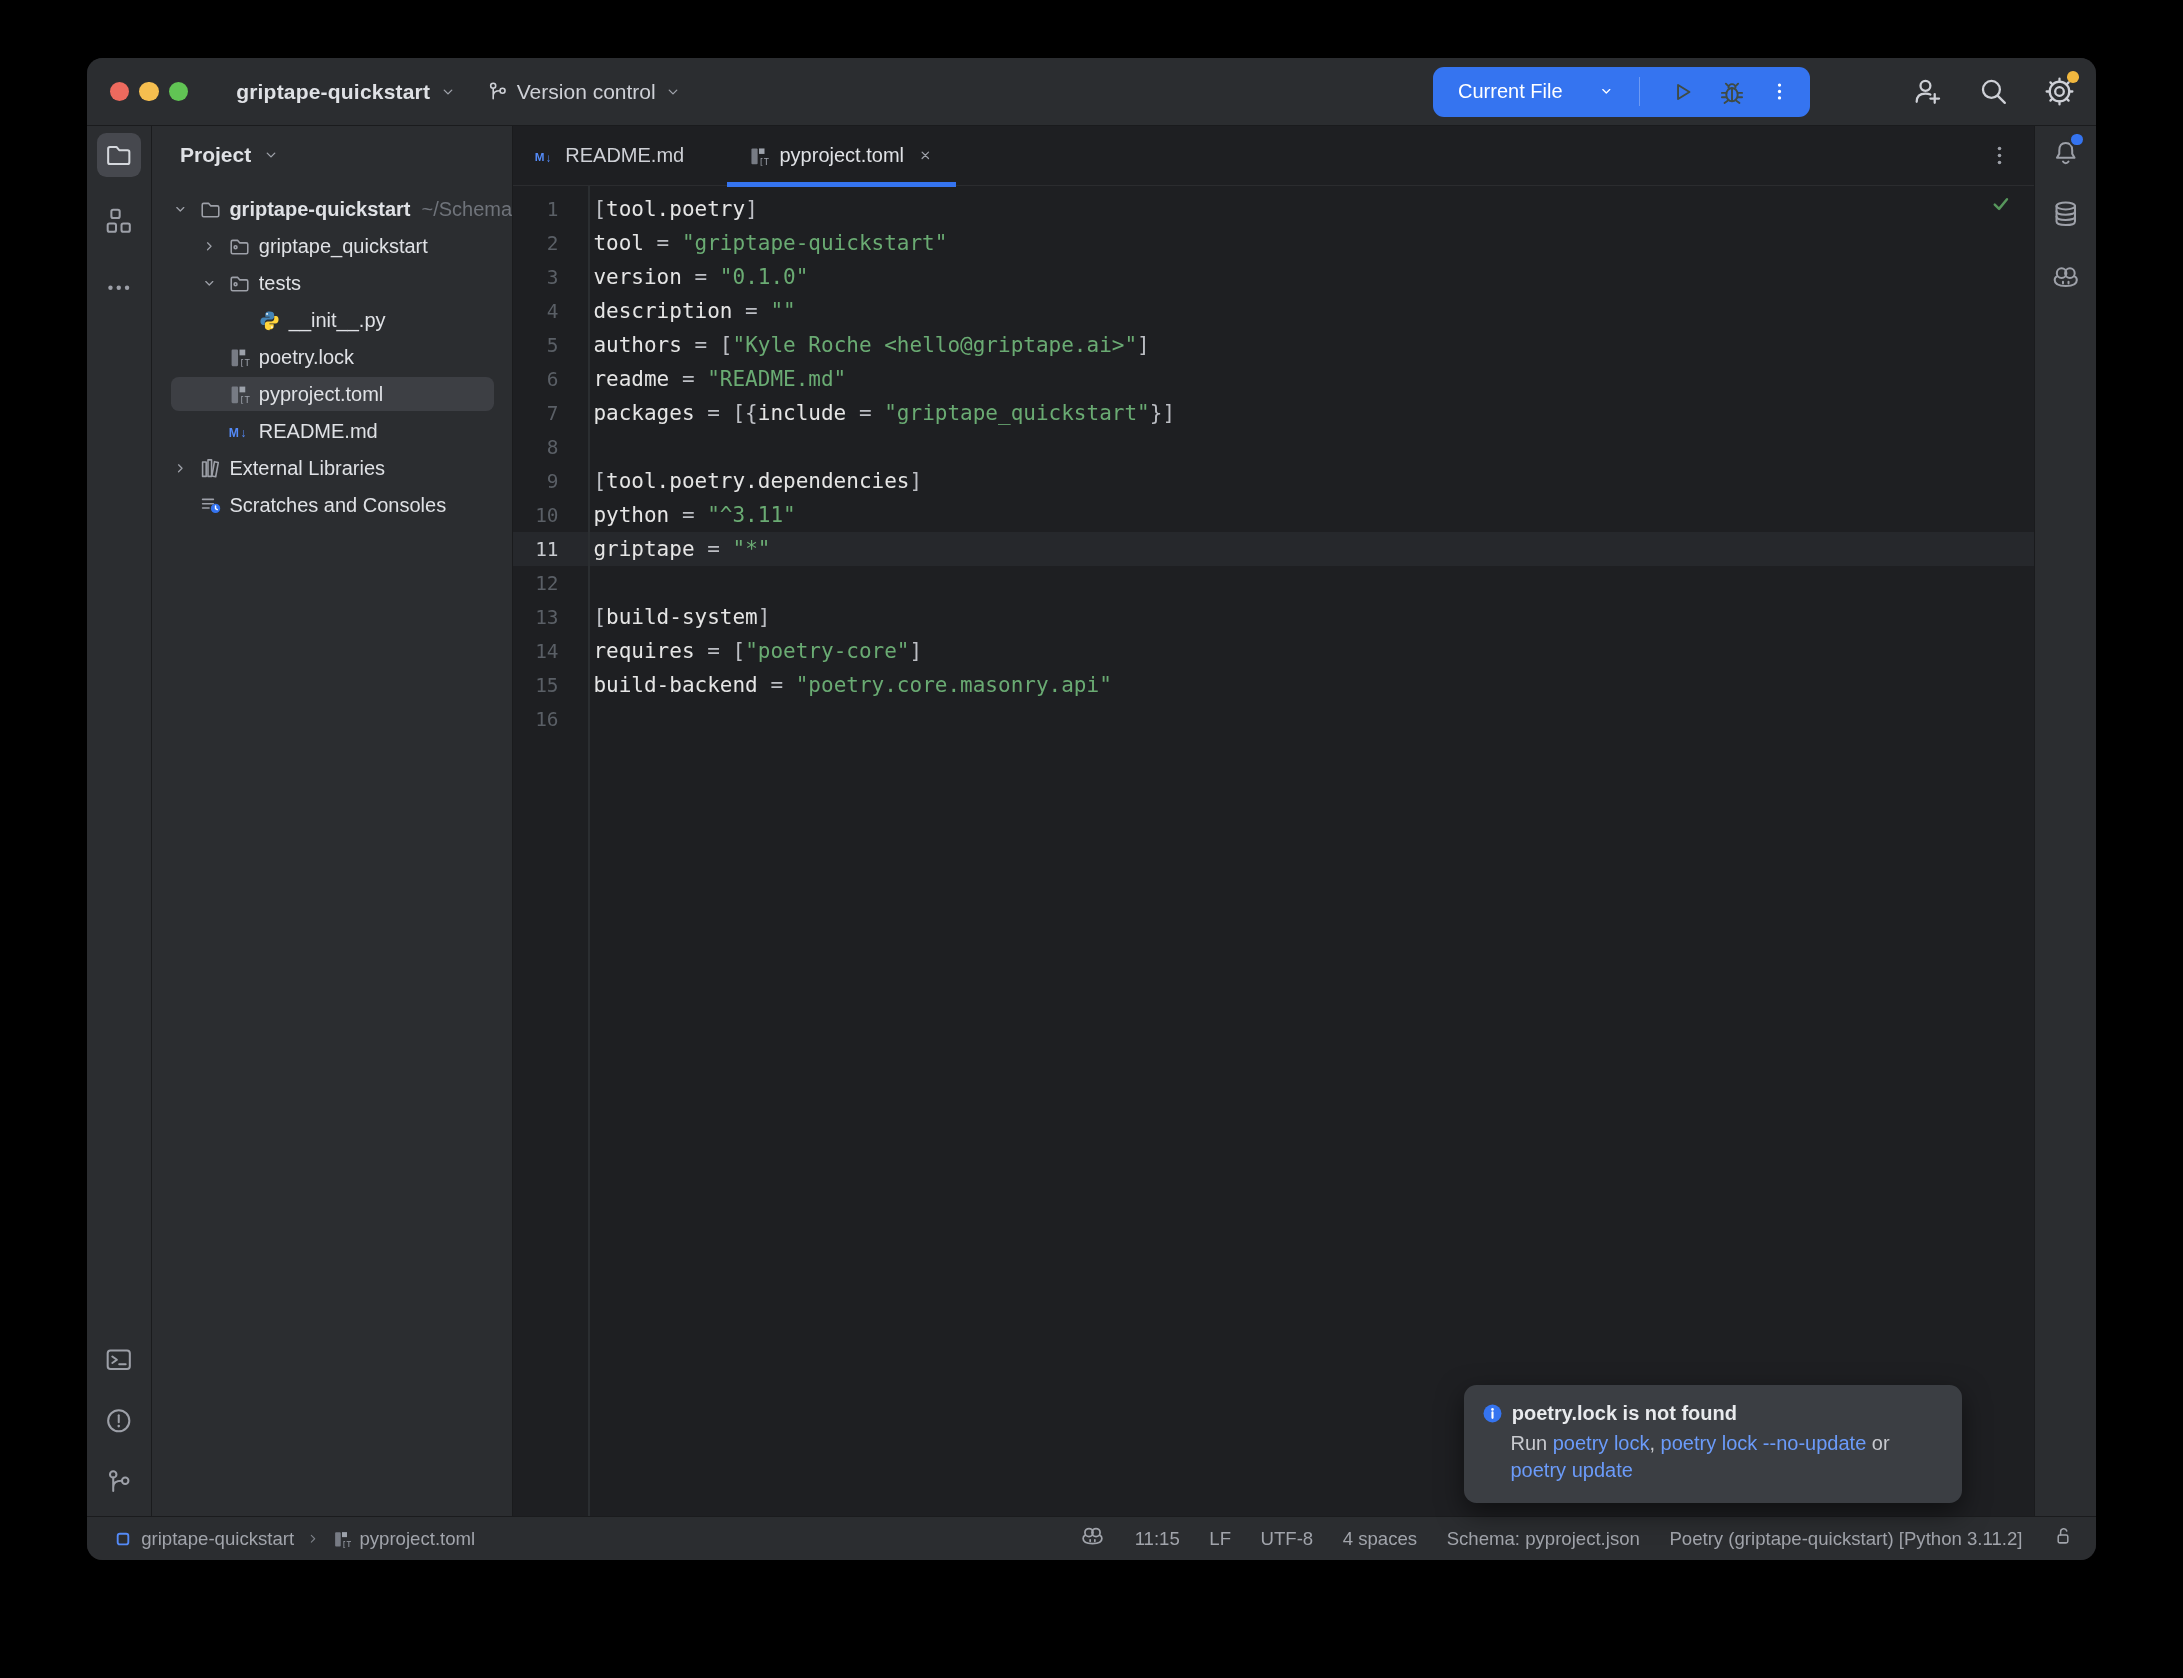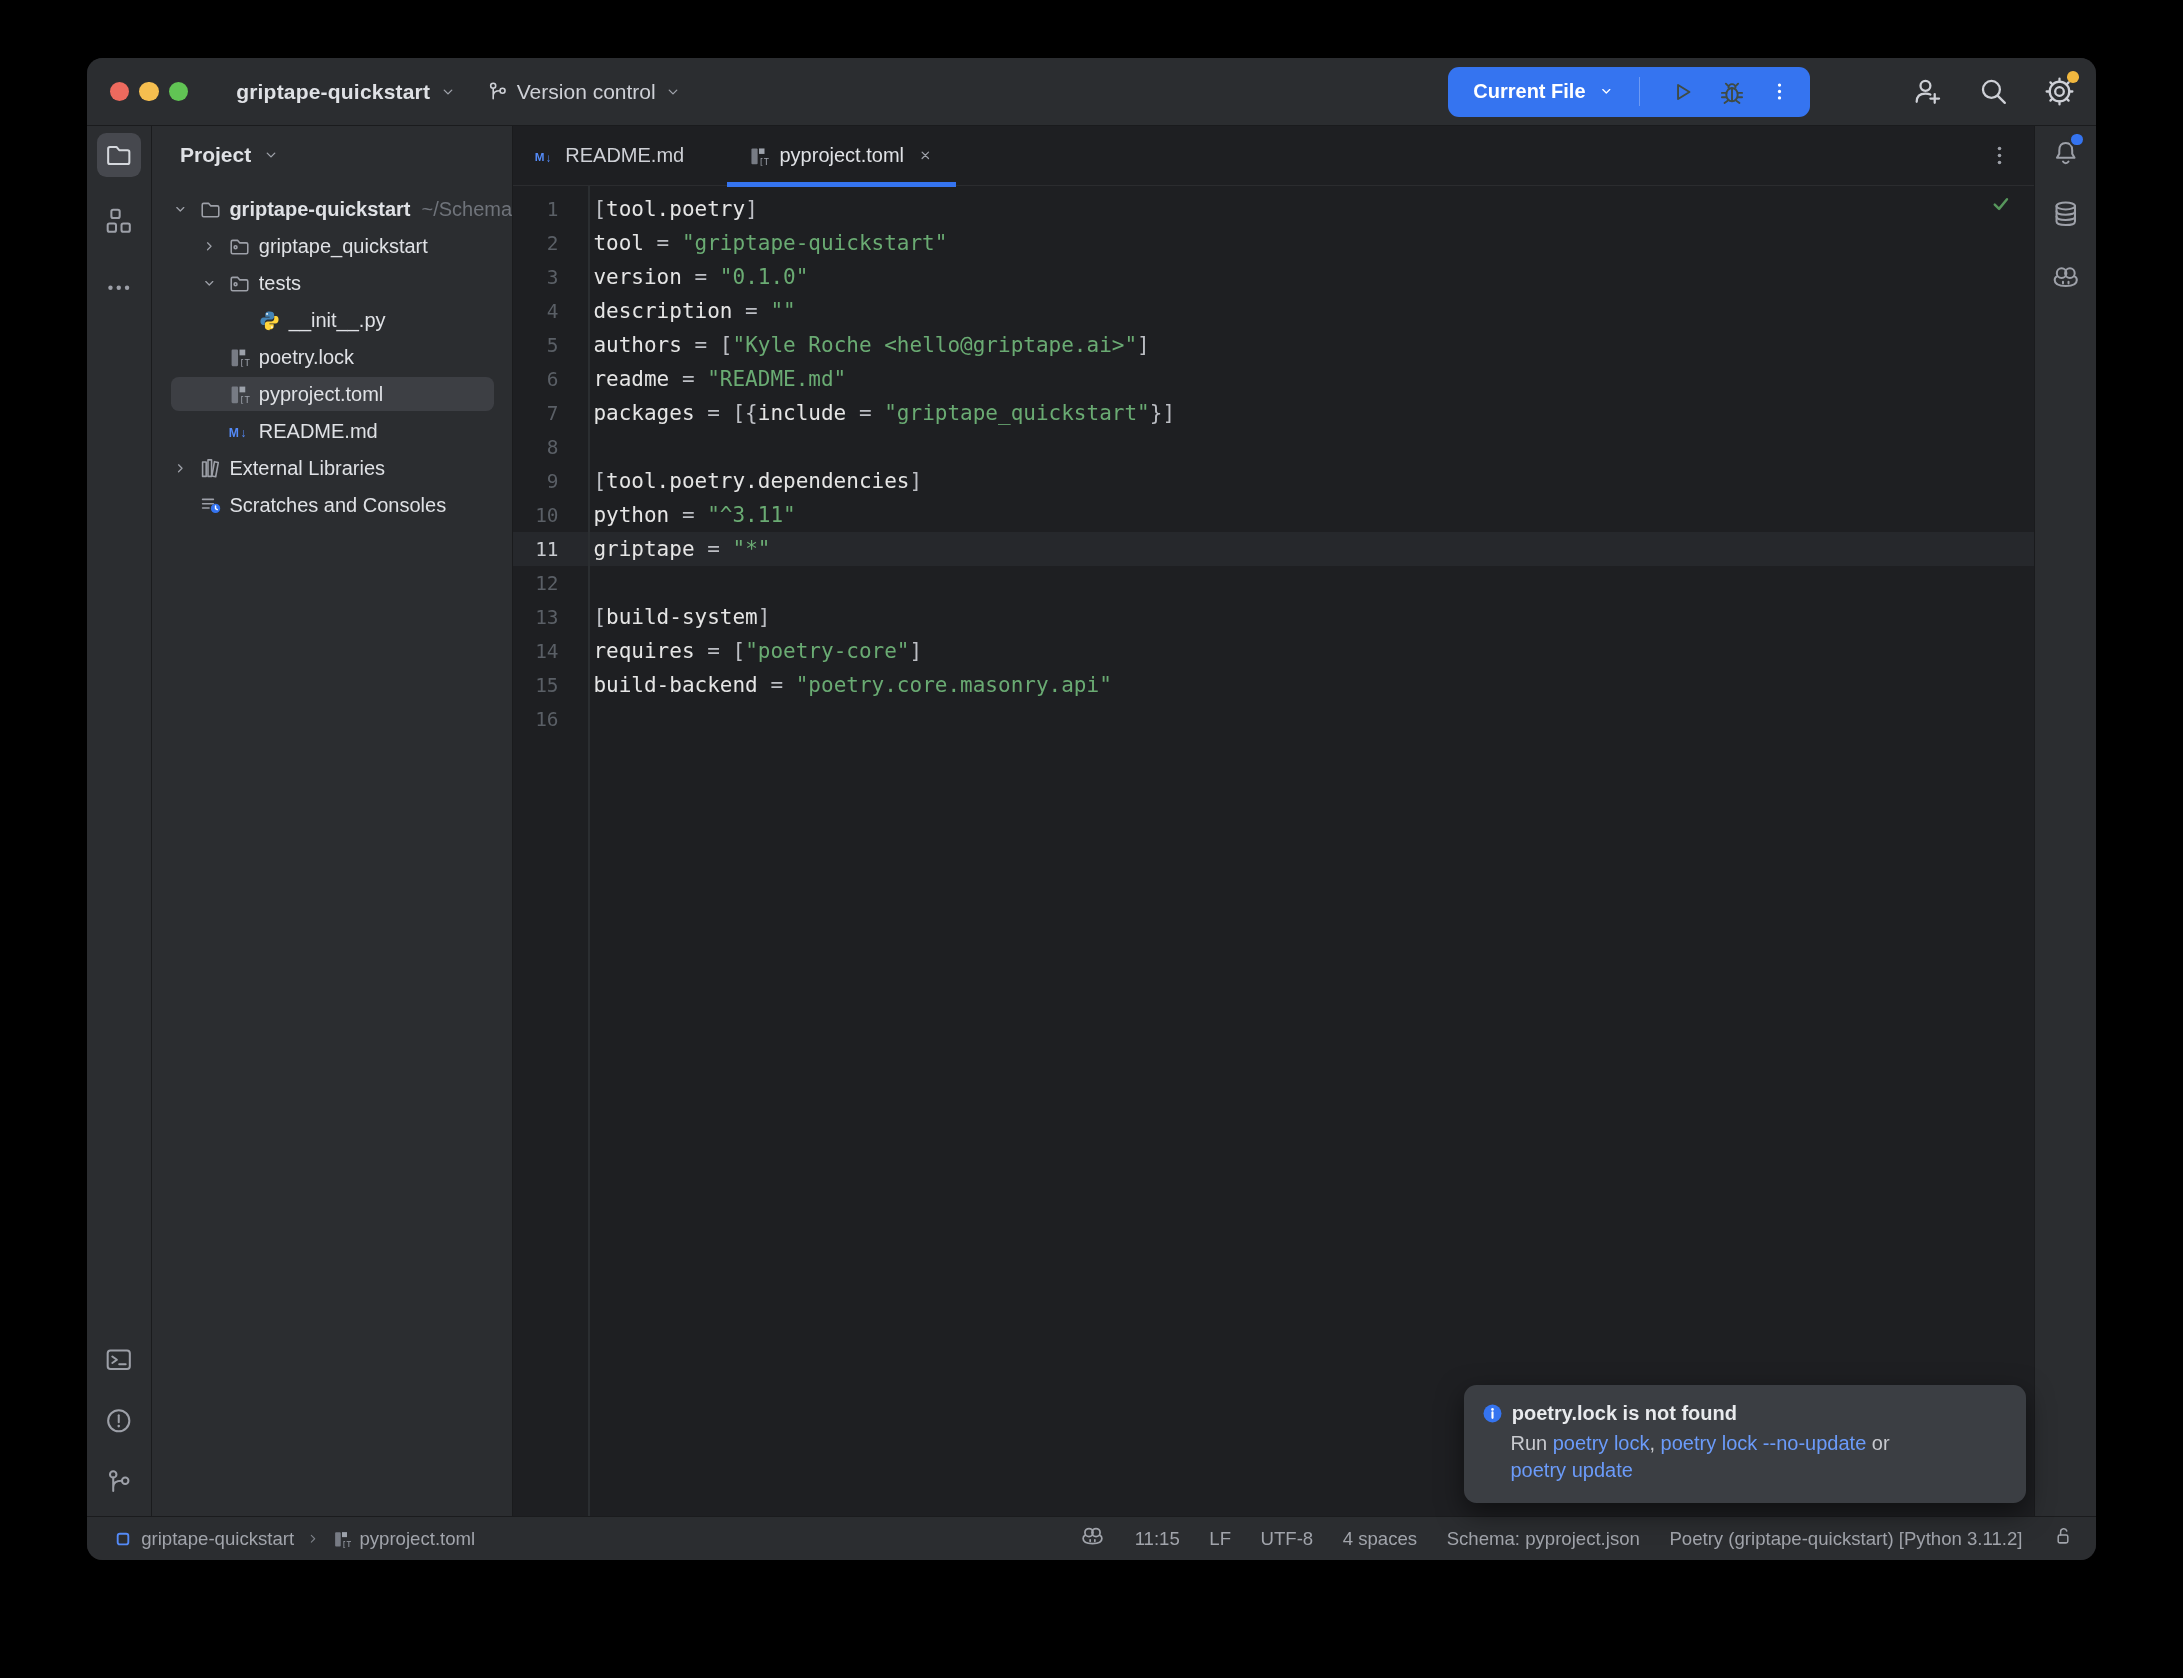--- a/index.html
+++ b/index.html
@@ -17,21 +17,21 @@
   .lights { display:flex; gap:10px; }
   .light { width:19.4px; height:19.4px; border-radius:50%; display:inline-block; }
   .light.r { background:#ED6A5E; } .light.y { background:#F5BE4F; } .light.g { background:#61C454; }
   .tb-widget { display:flex; align-items:center; gap:7.8px; color:#DFE1E5; font-size:21px; cursor:default; }
   .proj-name { font-weight:700; letter-spacing:0.2px; }
   .tb-widget .chev { color:#9DA0A8; }
   .vcs { margin-left:28px; color:#CED0D6; font-weight:400; }
   .tb-spacer { flex:1; }
   .run-btn { display:flex; align-items:center; background:#3574F0; border-radius:11px;
              height:50px; padding:0 18.6px 0 25px; color:#fff; font-size:20px; }
-  .run-btn .lbl { font-weight:700; margin-right:0; }
+  .run-btn .lbl { font-weight:400; margin-right:23px; }
   .run-btn .divider { width:1.6px; height:29.5px; background:rgba(255,255,255,.28); margin:0 17px 0 12.4px; }
   .run-btn .ic { margin:0 11px; }
   .tb-icons { display:flex; gap:33px; margin-left:101px; margin-right:11px; color:#CED0D6; }
   .icbtn { display:inline-flex; align-items:center; justify-content:center; }
 
   
   .body { flex:1; display:flex; min-height:0; }
 
   .stripe { background:#2B2D30; display:flex; flex-direction:column; align-items:center; color:#9DA0A8; }
   .stripe-left { width:65px; border-right:1.6px solid #1A1B1D; padding:7px 0 12.4px; }
@@ -84,21 +84,21 @@
 
   
   .statusbar { height:44px; flex:0 0 44px; background:#2B2D30; border-top:1.6px solid #1A1B1D;
                display:flex; align-items:center; padding:0 22px 0 26.4px; font-size:18.6px; color:#A1A4AB; }
   .crumbs { display:flex; align-items:center; gap:11px; }
   .crumbs .ic { color:#9DA0A8; }
   .status-right { margin-left:auto; display:flex; align-items:center; gap:29.5px; }
   .status-right .item { white-space:nowrap; }
 
   
-  .notif { position:absolute; left:1377px; top:1327px; width:562px; height:118px;
+  .notif { position:absolute; left:1377px; top:1327px; width:498px; height:118px;
            background:#3B3E43; border-radius:12.4px; box-shadow:0 9.3px 26.4px rgba(0,0,0,.5);
            padding:17px 20px 0 17px; z-index:5; }
   .notif-title-row { display:flex; align-items:center; gap:7.8px; }
   .notif-title { font-size:20px; font-weight:700; color:#E8EAED; }
   .notif-body { margin:5.4px 0 0 29.5px; font-size:20px; line-height:27px; color:#C8CACF; }
   .notif-body .link { color:#6B9BFA; cursor:pointer; }
 
   .ic { display:inline-flex; }
   .ic svg { display:block; }
 </style>

